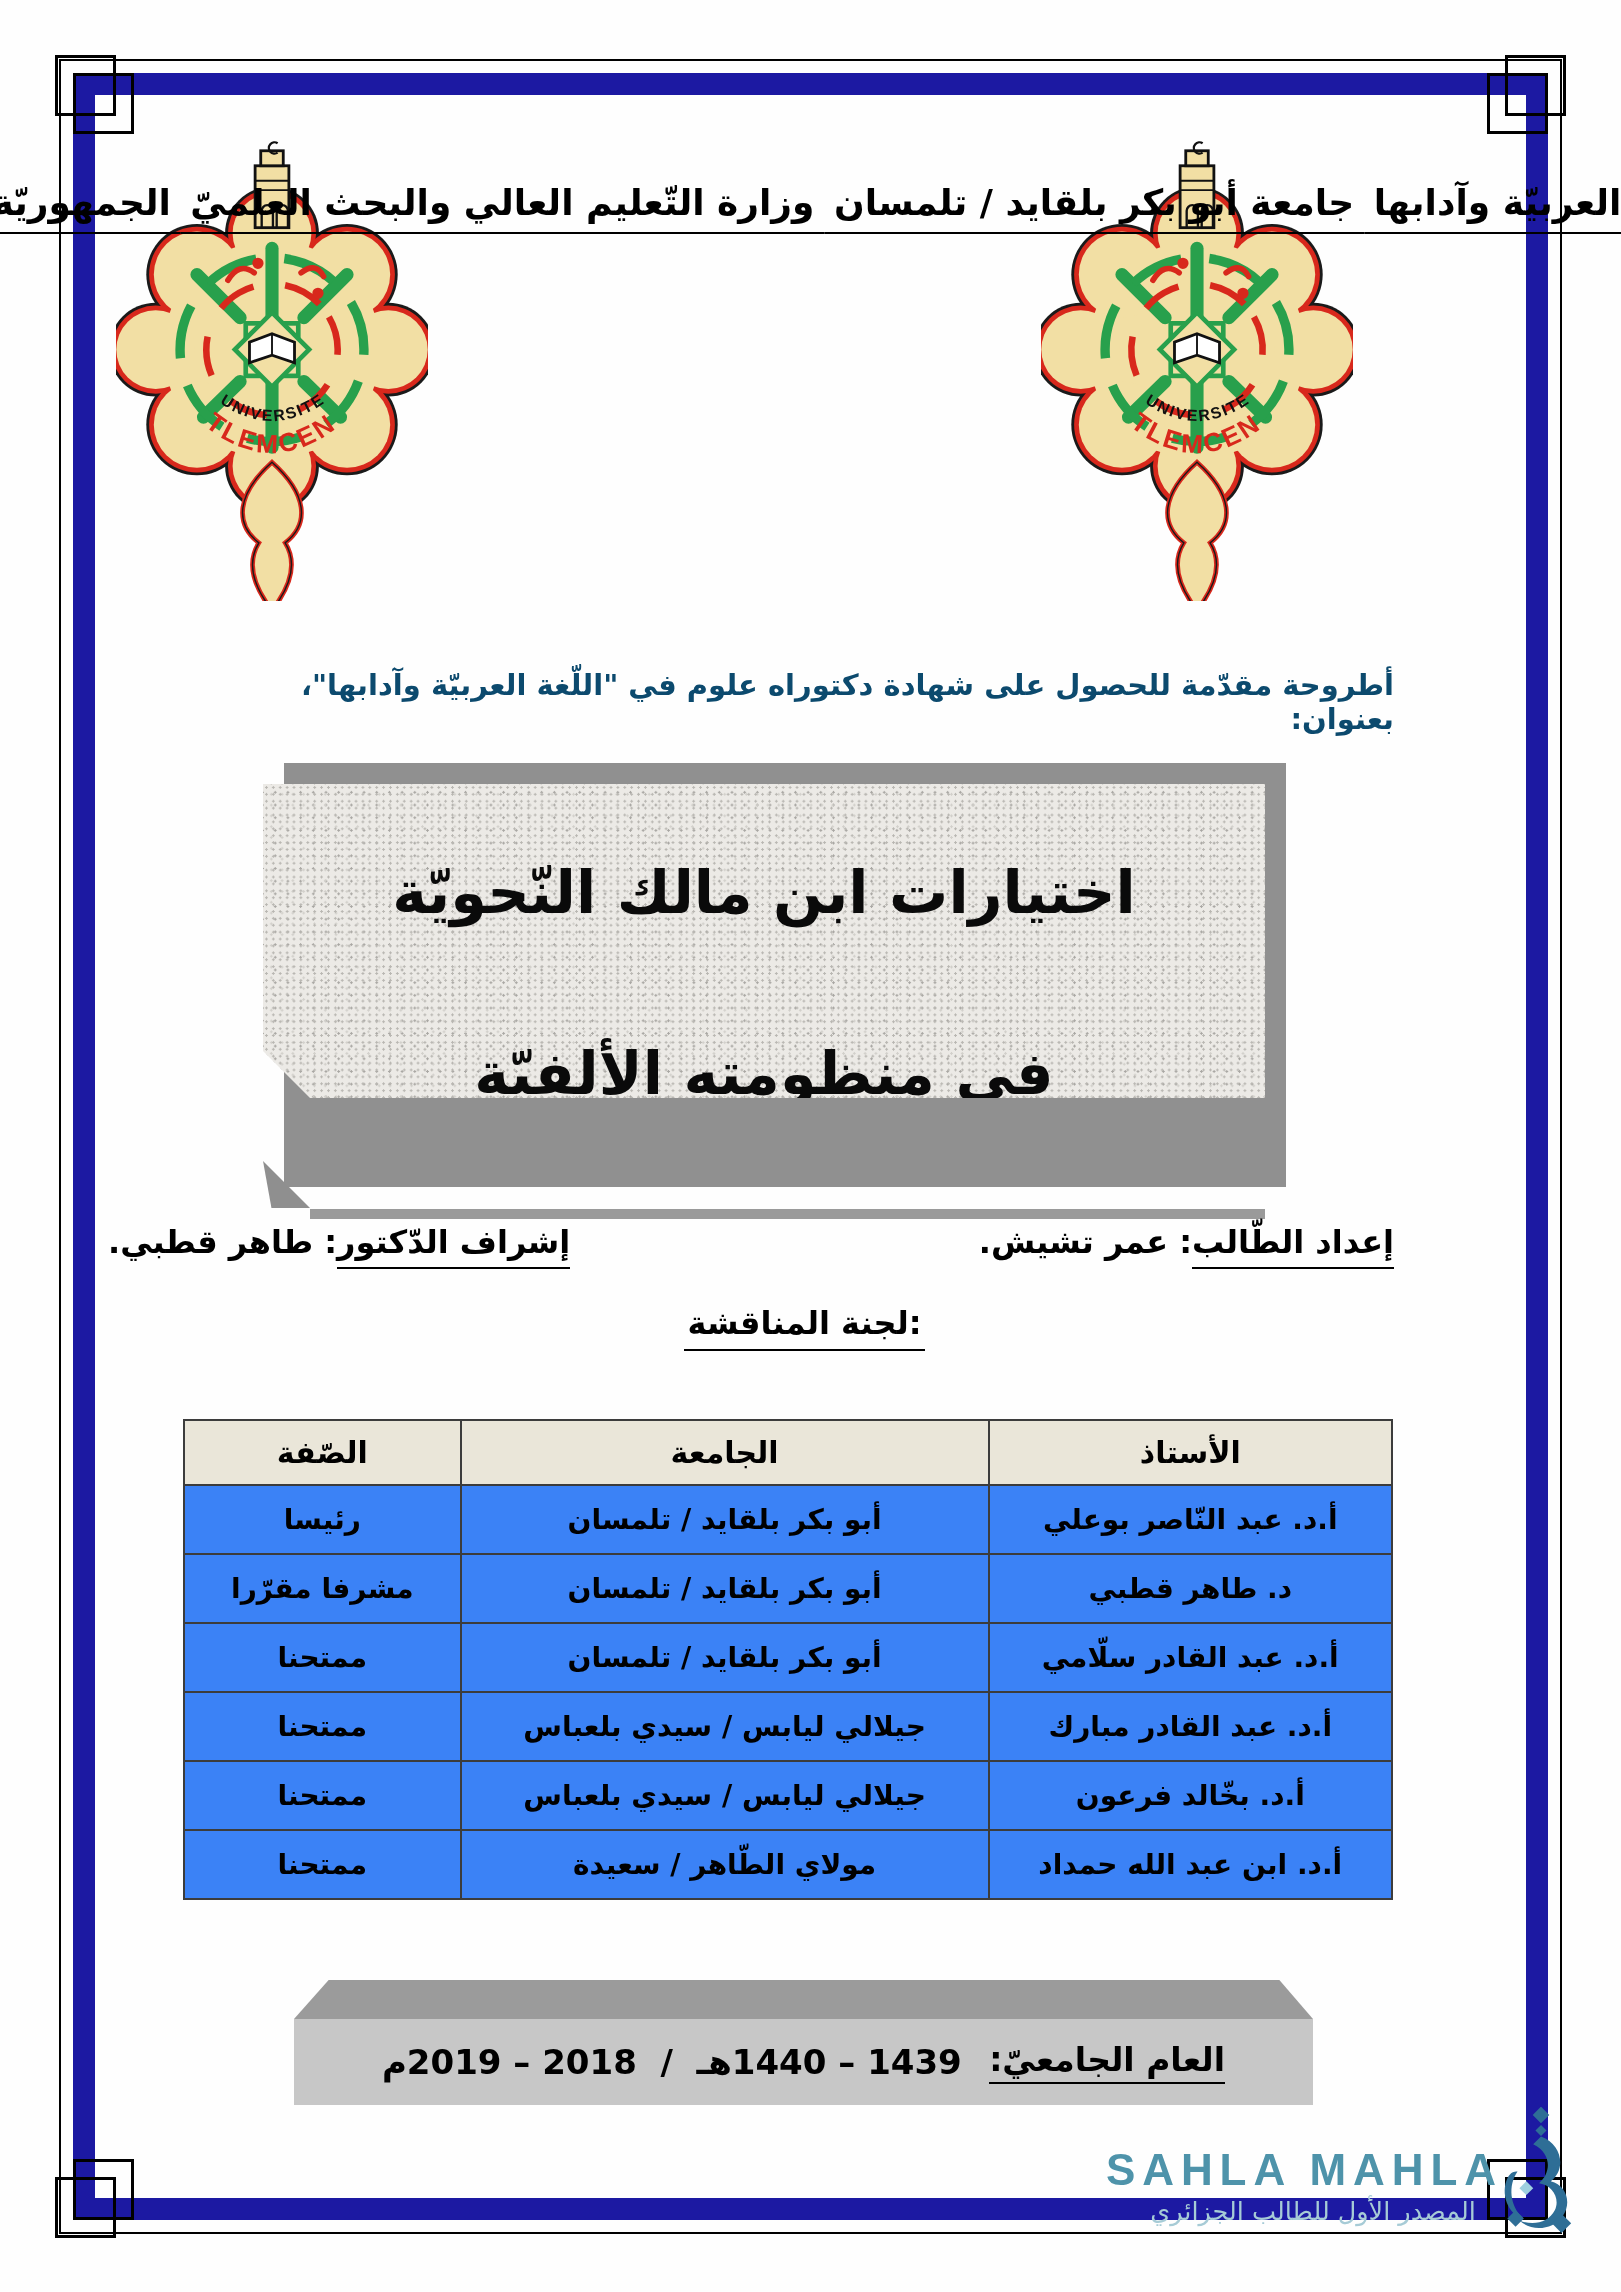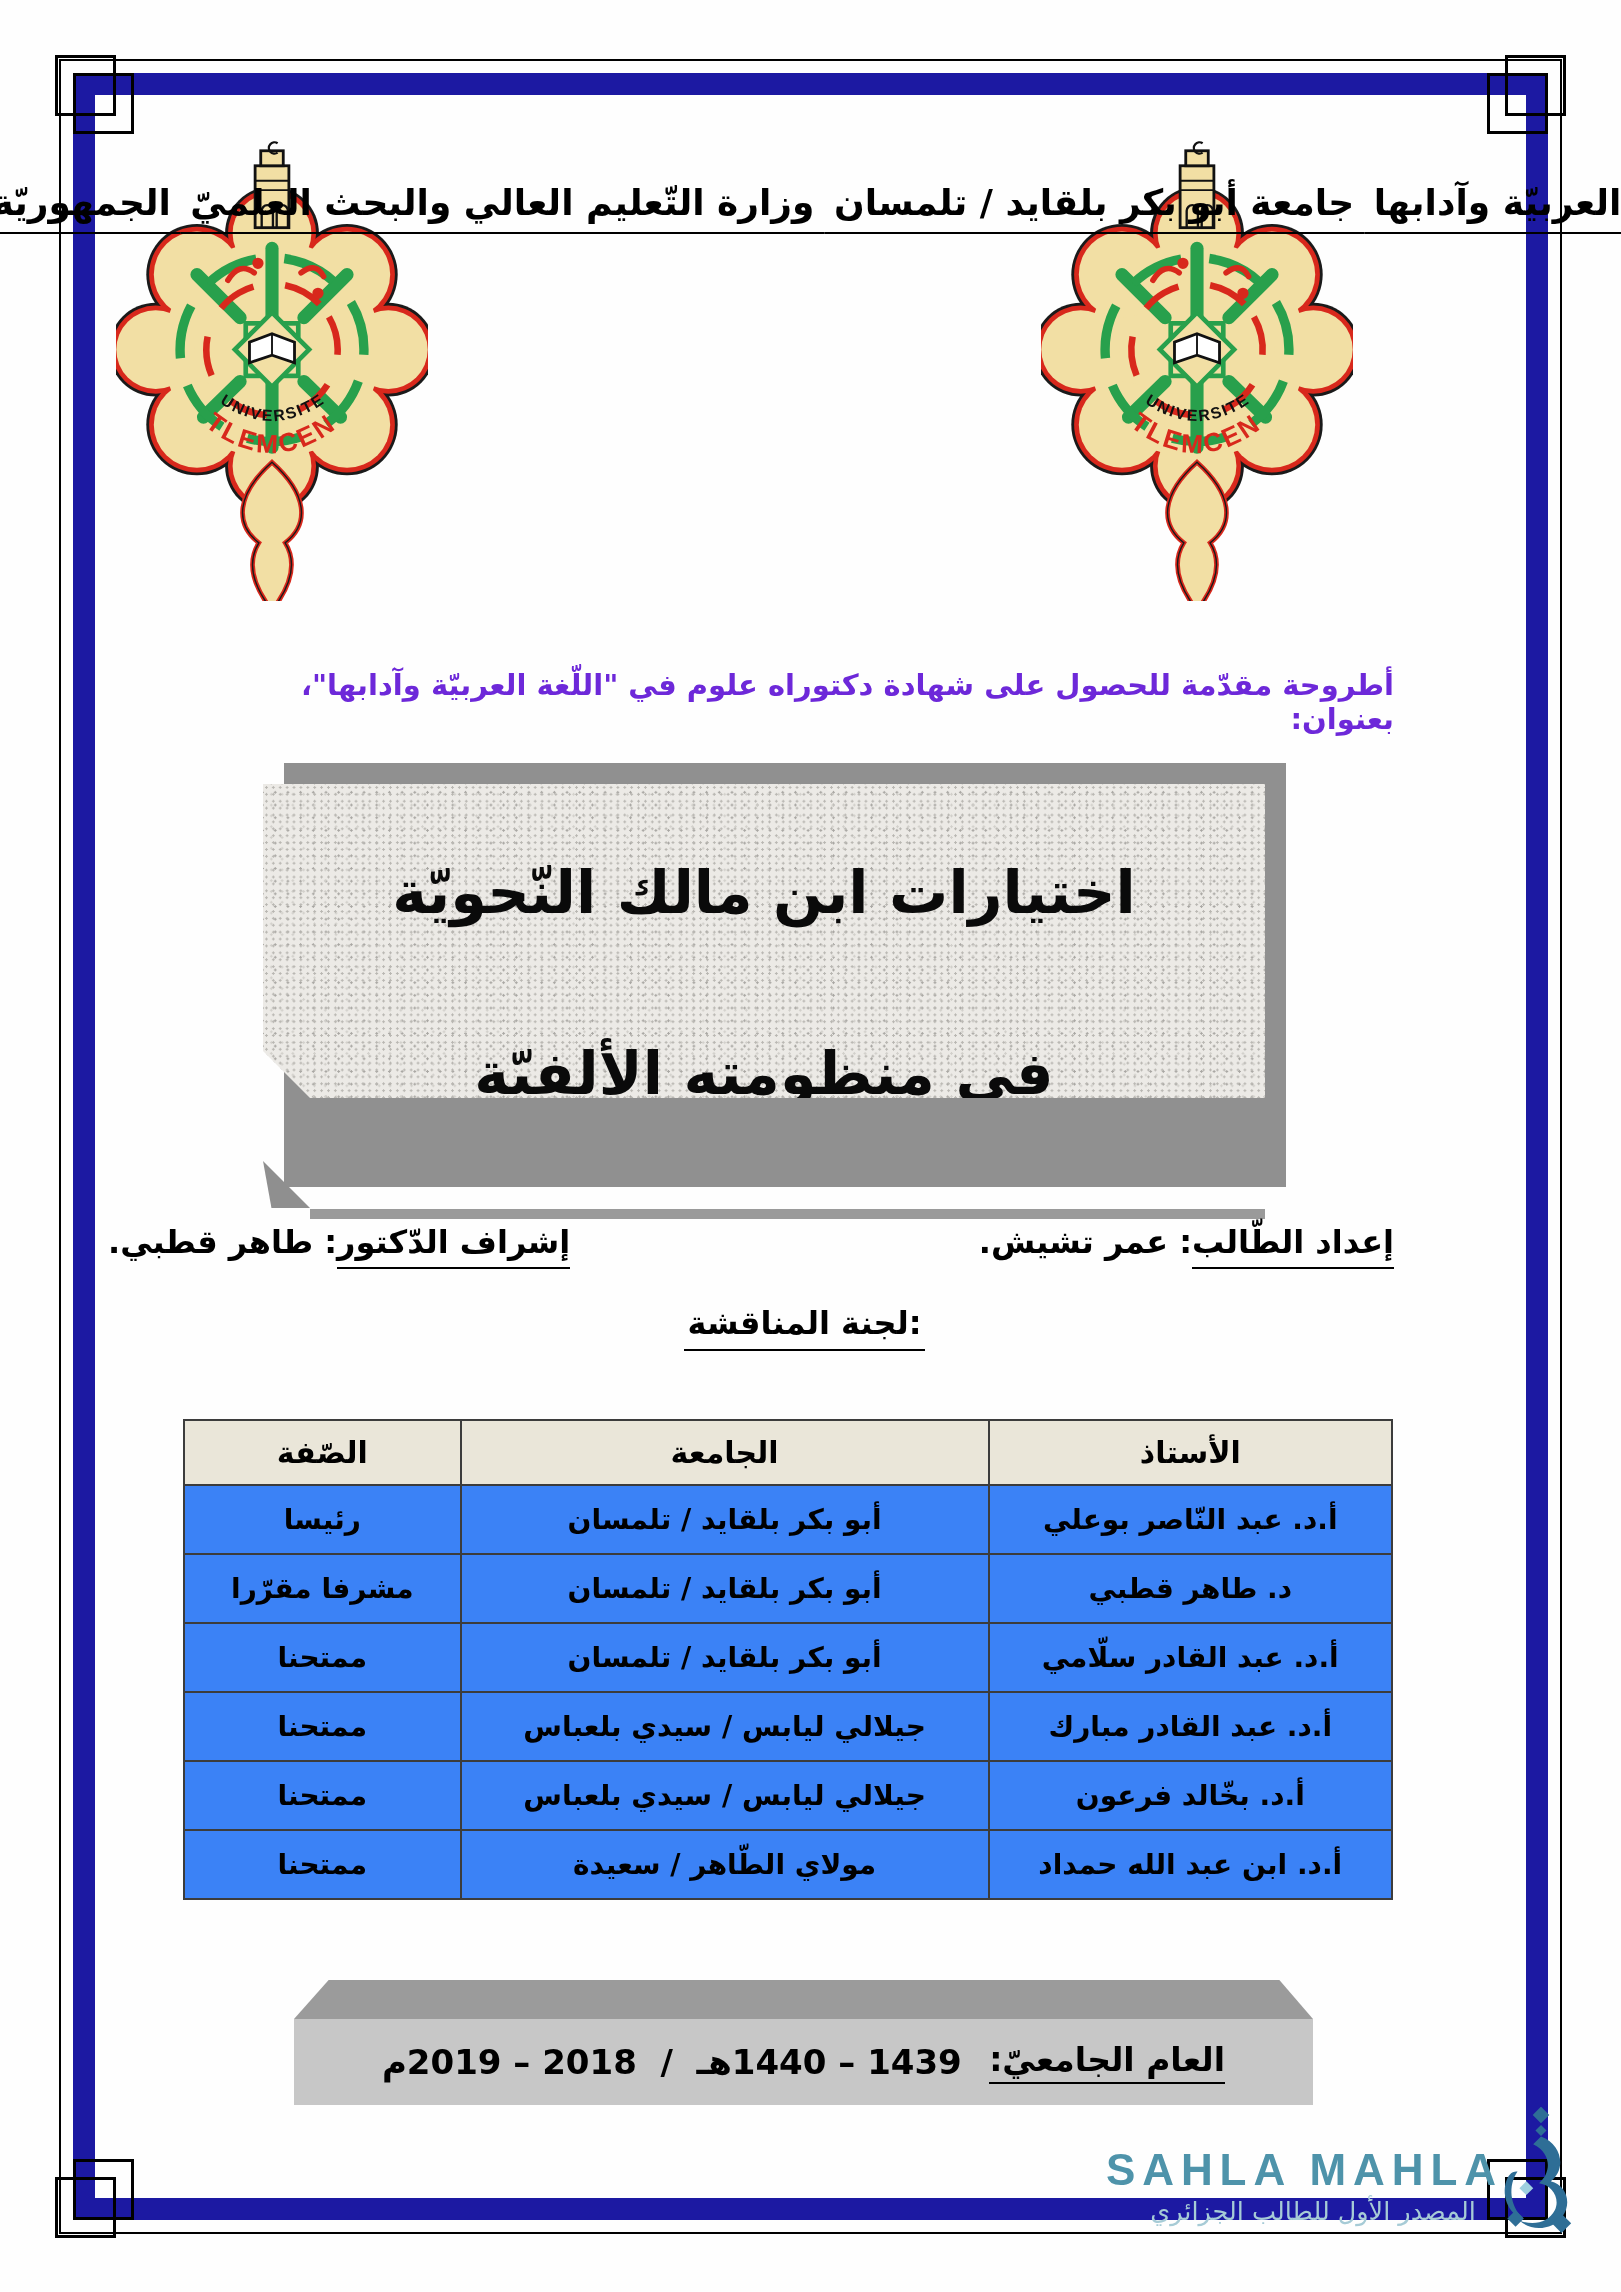--- a/index.html
+++ b/index.html
@@ -23,21 +23,21 @@
 
   
   .header-block{position:absolute;left:50%;transform:translateX(-50%);top:169px;z-index:3;
                 display:flex;align-items:center;}
   .header-line{height:78px;display:flex;align-items:center;}
   .header-line span{font-size:36px;font-weight:700;color:#000;border-bottom:2.9px solid #000;
                     padding:0 9.8px 8.8px;white-space:nowrap;direction:rtl;}
 
   
   .intro-line{position:absolute;left:196px;right:227px;top:668px;direction:rtl;text-align:right;
-              font-size:29px;font-weight:700;color:#6d28d9;z-index:3;}
+              font-size:29px;font-weight:700;color:#0c4a6e;z-index:3;}
 
   
   .title-shadow{position:absolute;left:284px;top:763px;width:1002px;height:424px;
                 background:var(--shadow-gray);z-index:2;}
   .title-box{position:absolute;left:263px;top:784px;width:1002px;height:314px;z-index:3;
              background-color:var(--title-box-bg);
              background-image:
                radial-gradient(#b9b7b2 1px, transparent 1.4px),
                radial-gradient(#d2d0cb 1px, transparent 1.4px),
                radial-gradient(#a9a7a3 1px, transparent 1.4px);

